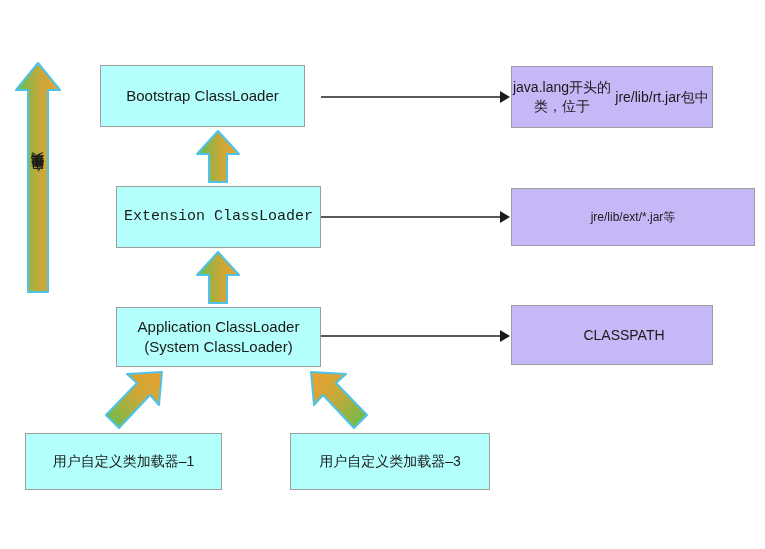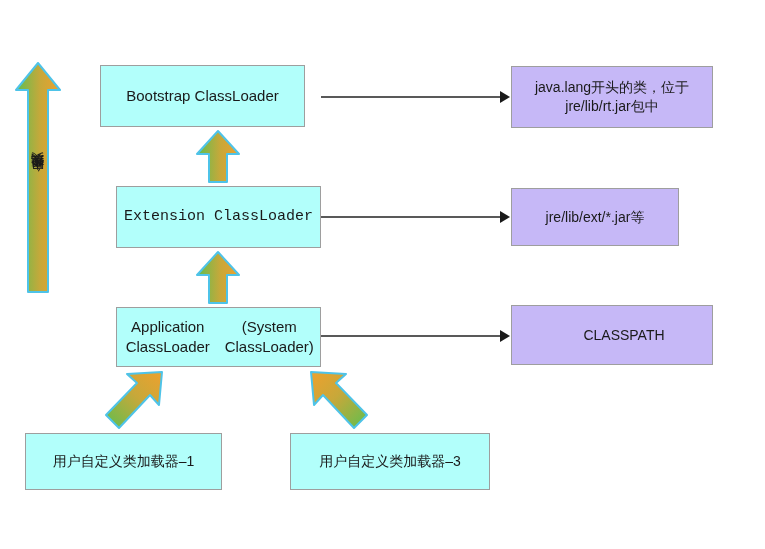--- a/index.html
+++ b/index.html
@@ -104,31 +104,31 @@
   </div>
 
   <div class="node cyan" style="left:100px; top:65px; width:205px; height:62px; font-size:15px;">
     <span class="lbl">Bootstrap ClassLoader</span>
   </div>
 
   <div class="node cyan" style="left:116px; top:186px; width:205px; height:62px; font-size:15px;font-family:Liberation Mono, monospace;">
     <span class="lbl">Extension ClassLoader</span>
   </div>
 
-  <div class="node cyan" style="left:116px; top:307px; width:205px; height:60px; font-size:15px; flex-direction:row; justify-content:center;">
+  <div class="node cyan" style="left:116px; top:307px; width:205px; height:60px; font-size:15px; flex-direction:column; justify-content:center;">
     <span class="lbl">Application ClassLoader</span>
     <span class="lbl">(System ClassLoader)</span>
   </div>
 
-  <div class="node purple" style="left:511px; top:66px; width:202px; height:62px; font-size:14px; flex-direction:column; justify-content:center;">
+  <div class="node purple" style="left:511px; top:66px; width:202px; height:62px; font-size:14px; flex-direction:row; justify-content:center;">
     <span class="lbl">java.lang开头的类，位于</span>
     <span class="lbl">jre/lib/rt.jar包中</span>
   </div>
 
-  <div class="node purple" style="left:511px; top:188px; width:168px; height:58px; font-size:14px;">
+  <div class="node purple" style="left:511px; top:188px; width:244px; height:58px; font-size:12px;">
     <span class="lbl">jre/lib/ext/*.jar等</span>
   </div>
 
   <div class="node purple" style="left:511px; top:305px; width:202px; height:60px; font-size:14px;padding-left:24px;">
     <span class="lbl">CLASSPATH</span>
   </div>
 
   <div class="node cyan" style="left:8px; top:433px; width:197px; height:57px; font-size:14px;margin-left:17px;">
     <span class="lbl">用户自定义类加载器–1</span>
   </div>

